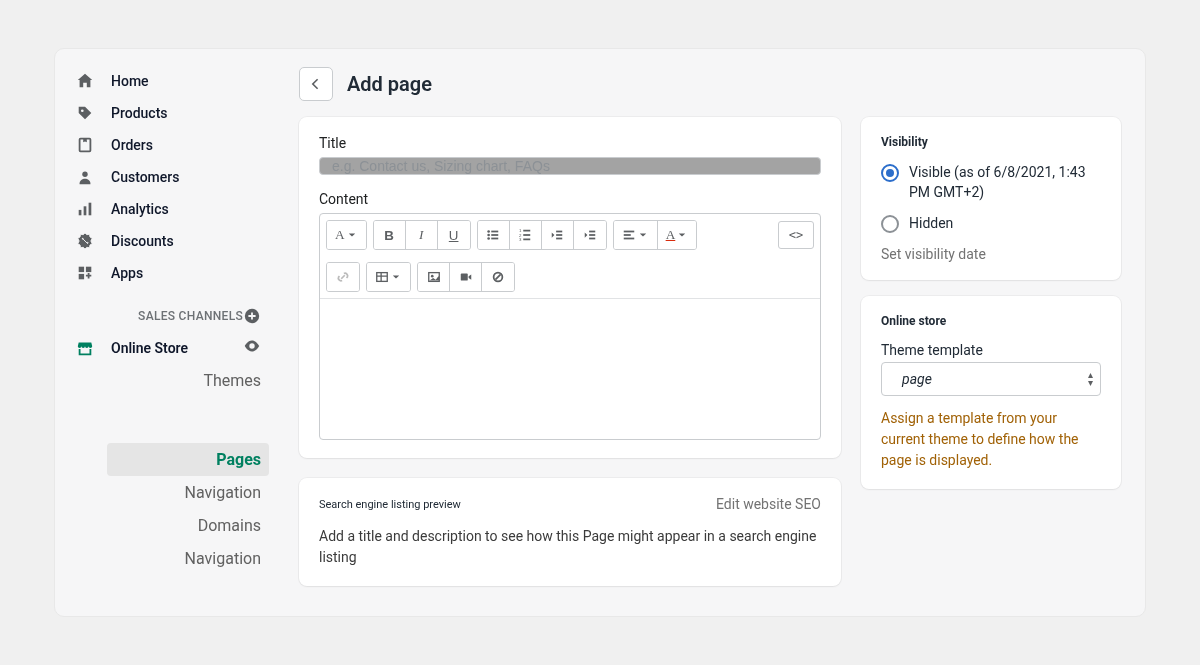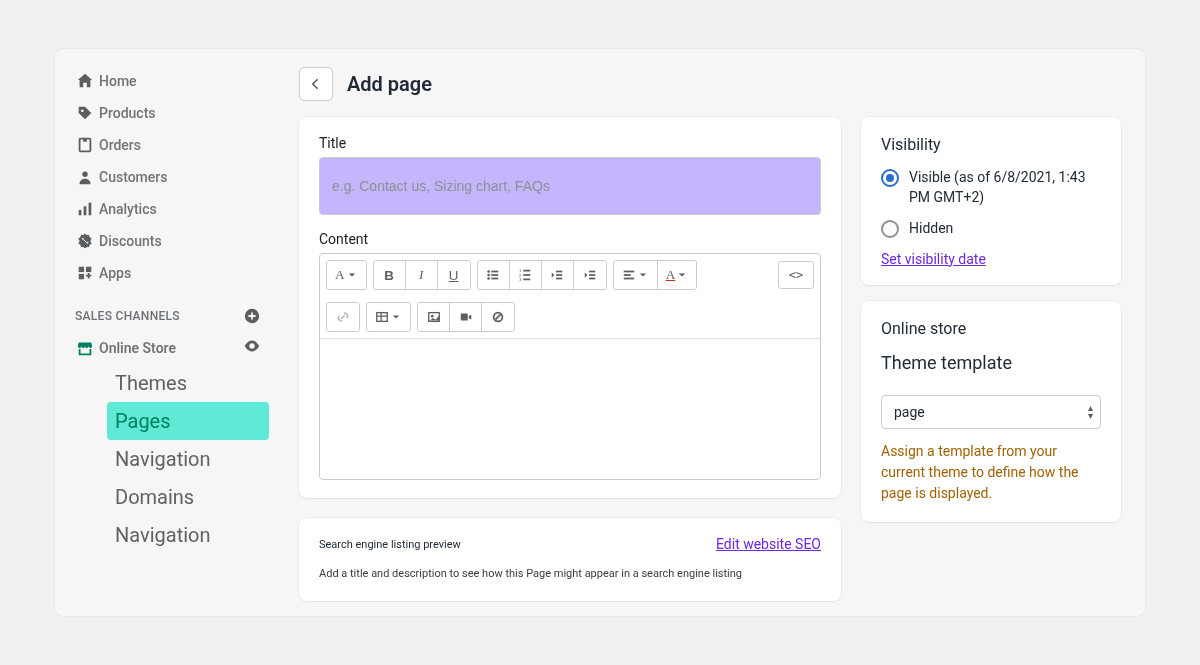--- a/index.html
+++ b/index.html
@@ -1,66 +1,66 @@
 <!DOCTYPE html>
 <html><head>
 <meta charset="utf-8">
 <style>
 * { box-sizing: border-box; margin: 0; padding: 0; }
 body { font-family: -apple-system, BlinkMacSystemFont, "Segoe UI", Roboto, Helvetica, Arial, sans-serif; background: #f0f0f0; width: 1200px; height: 665px; overflow: hidden; font-size: 14px; color: #212b36; }
 .app-frame { position: absolute; left: 54px; top: 48px; right: 54px; bottom: 48px; background: #f6f6f7; border: 1px solid #e8e8e8; border-radius: 10px; display: flex; }
 
 
 .sidebar { width: 220px; padding: 16px 6px 16px 12px; }
-.nav-item { display: flex; align-items: center; gap: 4px; padding: 6px 8px; border-radius: 4px; cursor: pointer; color: #737373; }
+.nav-item { display: flex; align-items: center; gap: 16px; padding: 6px 8px; border-radius: 4px; cursor: pointer; color: #0f172a; }
 .nav-item .icon { width: 20px; height: 20px; display:flex; align-items:center; justify-content:center; color:#5c5f62; }
 .nav-item .label { font-weight: 500; font-size: 14px; }
 .nav-section { margin-top: 18px; }
-.section-header { display:flex; align-items:center; justify-content:space-between; padding: 0 8px 6px; color:#6d7175; font-size:12px; letter-spacing:0.3px; font-weight:500; }
+.section-header { display:flex; align-items:center; justify-content:flex-end; padding: 0 8px 6px; color:#6d7175; font-size:12px; letter-spacing:0.3px; font-weight:500; }
 .section-header .icon { width:18px;height:18px; cursor:pointer; color:#5c5f62; }
 .nav-sub { padding-left: 40px; }
-.nav-sub .sub-item { padding: 7px 8px; color:#616161; cursor:pointer; border-radius:4px; font-size:20px; }
-.nav-sub .sub-item.active { background:#5eead4; color:#008060; font-weight:400; }
+.nav-sub .sub-item { padding: 7px 8px; color:#616161; cursor:pointer; border-radius:4px; font-size:16px;text-align:right; }
+.nav-sub .sub-item.active { background:#e5e5e5; color:#008060; font-weight:700;margin-top:46px; }
 .nav-item.online-store .label { font-weight:600; }
 .eye-icon { margin-left:auto; color:#5c5f62; }
 .main-left { flex:1; display:flex; flex-direction:column; gap:20px; }
 .main-right { width:260px; display:flex; flex-direction:column; gap:16px; }
 .page-header { display:flex; align-items:center; gap:14px; margin-bottom: 16px; }
 .back-btn { width:34px; height:34px; border:1px solid #c9cccf; border-radius:5px; background:#fff; display:flex; align-items:center; justify-content:center; cursor:pointer; }
 .page-title { font-size:20px; font-weight:600; }
 .card { background:#fff; border-radius:8px; padding:18px 20px; box-shadow: 0 0 0 1px rgba(0,0,0,0.04), 0 1px 2px rgba(0,0,0,0.05); }
 .form-label { font-size:14px; color:#202223; margin-bottom:6px; display:block; }
-.text-input { width:100%; padding:20px 12px; border:1px solid #c9cccf; border-radius:4px; font-size:14px; background:#c4b5fd; }
+.text-input { width:100%; padding:0 12px; border:1px solid #c9cccf; border-radius:4px; font-size:14px; background:#a3a3a3; }
 .text-input::placeholder { color:#8c9196; }
 .content-group { margin-top:16px; }
 .editor { border:1px solid #c9cccf; border-radius:4px; background:#fff; }
 .toolbar { display:flex; flex-wrap:wrap; gap:6px; padding:6px; border-bottom:1px solid #e1e3e5; align-items:center; }
 .tool-group { display:flex; border:1px solid #c9cccf; border-radius:3px; overflow:hidden; }
 .tool-btn { width:32px; height:28px; display:flex; align-items:center; justify-content:center; background:#fff; border:none; border-right:1px solid #c9cccf; cursor:pointer; color:#5c5f62; }
 .tool-btn:last-child { border-right:none; }
 .tool-btn.wide { width:auto; padding:0 10px 0 8px; }
 .tool-btn svg { display:block; }
 .tool-btn.disabled { color:#bbb; cursor:default; }
 .html-btn { margin-left:auto; border:1px solid #c9cccf; border-radius:3px; width:36px; height:28px; display:flex; align-items:center; justify-content:center; background:#fff; cursor:pointer; font-family: monospace; font-size:12px; color:#5c5f62;}
 .editor-body { min-height:140px; }
 .seo-header { display:flex; align-items:center; justify-content:space-between; margin-bottom:14px; }
 .seo-title { font-weight:400; font-size:11px; }
-.link { color:#6d28d9; cursor:pointer; font-size:14px;text-decoration:underline; }
-.seo-desc { color:#3b3b3b; font-size:11px; line-height:1.5; }
-.card-title { font-weight:400; font-size:16px; margin-bottom:14px; }
+.link { color:#737373; cursor:pointer; font-size:14px; }
+.seo-desc { color:#3b3b3b; font-size:14px; line-height:1.5; }
+.card-title { font-weight:700; font-size:12px; margin-bottom:14px; }
 .radio-row { display:flex; align-items:flex-start; gap:10px; margin-bottom:12px; cursor:pointer; }
 .radio { width:18px; height:18px; border:2px solid #8c9196; border-radius:50%; flex-shrink:0; position:relative; margin-top:1px;}
 .radio.checked { border-color:#2c6ecb; }
 .radio.checked::after { content:''; position:absolute; left:3px; top:3px; width:8px; height:8px; border-radius:50%; background:#2c6ecb; }
 .radio-label { font-size:14px; line-height:1.4; }
 .select { position:relative; }
-.select-display { border:1px solid #c9cccf; border-radius:4px; padding:8px 28px 8px 12px; font-size:14px; cursor:pointer; background:#fff; }
+.select-display { border:1px solid #c9cccf; border-radius:4px; padding:8px 28px 8px 20px; font-size:14px; cursor:pointer; background:#fff;font-style:italic; }
 .select-chevrons { position:absolute; right:8px; top:50%; transform:translateY(-50%); color:#5c5f62; font-size:10px; line-height:8px; pointer-events:none; }
 .helper-text { font-size:14px; color:#a16207; margin-top:12px; line-height:1.5; }
-.field-label { font-size:18px; margin-bottom:22px; }
+.field-label { font-size:14px; margin-bottom:4px; }
 .caret-down { margin-left:3px; }
 </style>
 </head>
 <body>
 
 <div class="app-frame">
 
   <aside class="sidebar">
     <div class="nav-item">
       <span class="icon">

